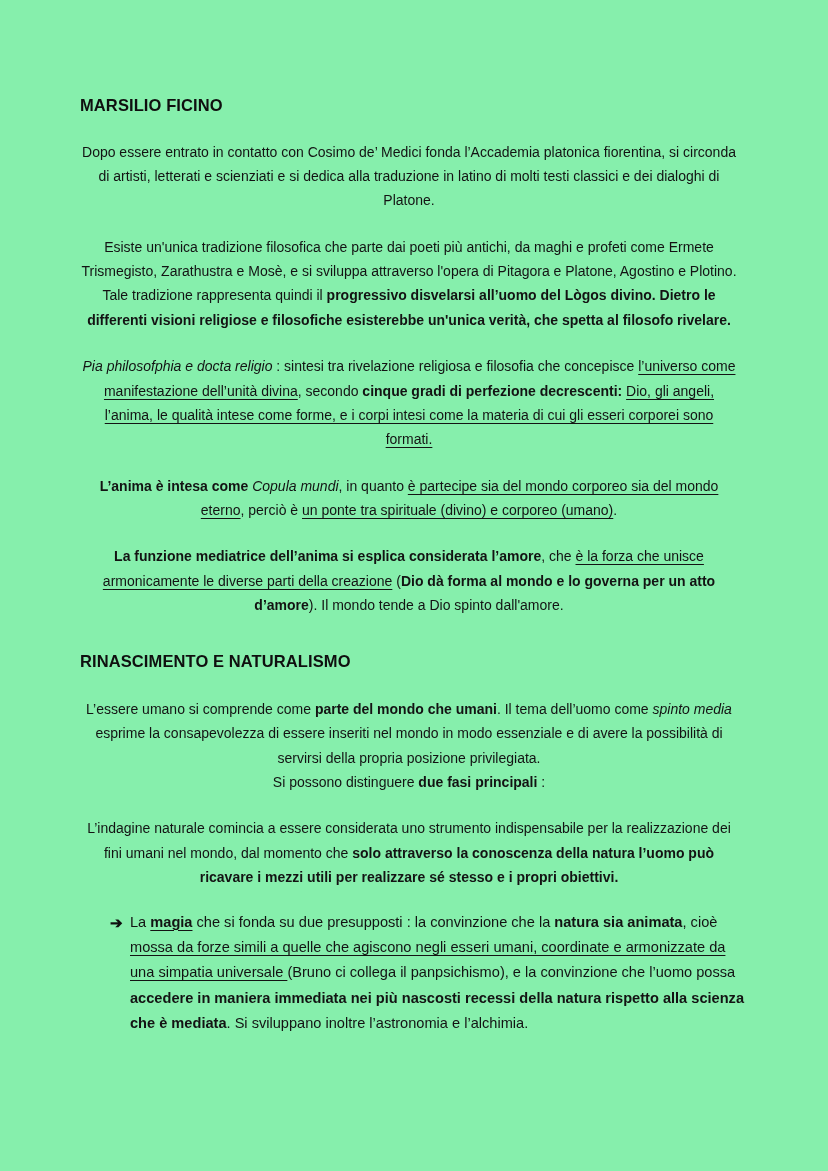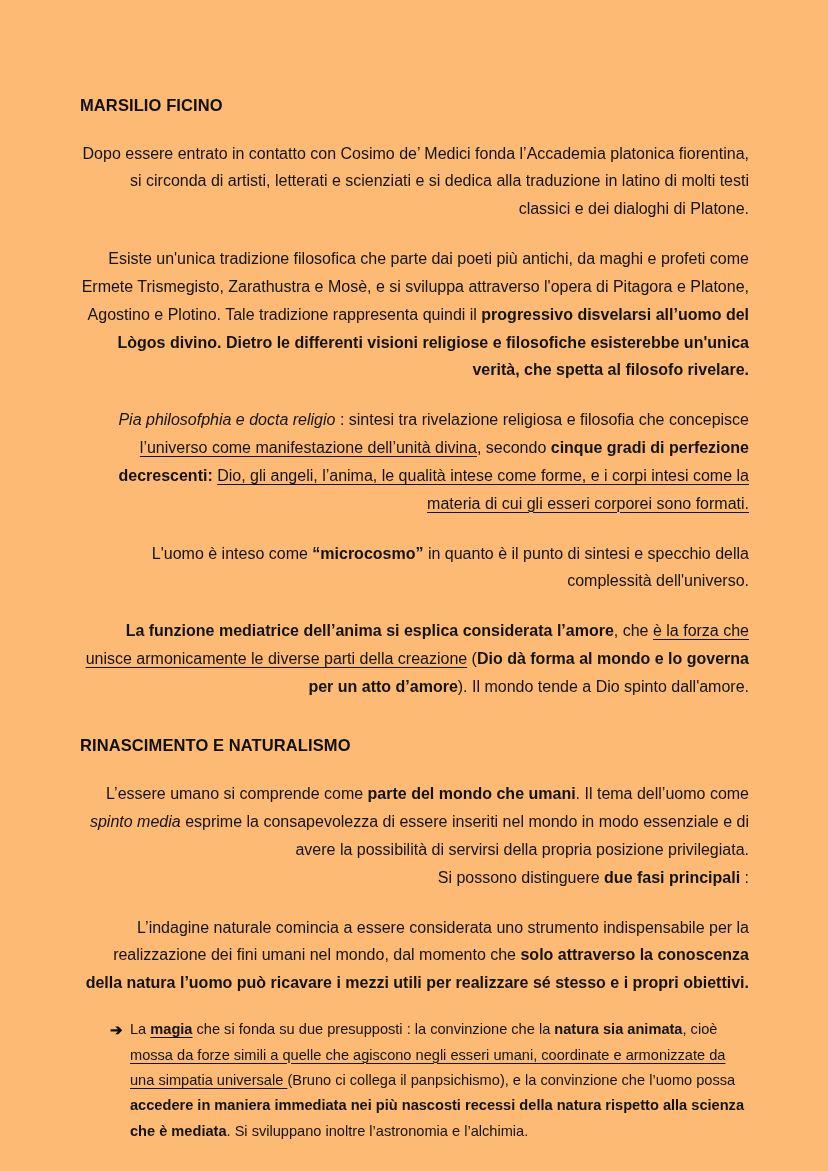--- a/index.html
+++ b/index.html
@@ -11,21 +11,21 @@
     width: 828px;
     height: 1171px;
     font-family: "Liberation Sans", sans-serif;
     color: #0f0f0f;
     -webkit-font-smoothing: antialiased;
   }
   .page {
     position: relative;
     width: 828px;
     height: 1171px;
-    background: #fdba74;
+    background: #86efac;
     box-sizing: border-box;
     padding: 95px 80px 0 80px;
   }
   .content {
     width: 670px;
   }
   h1.doc-heading {
     font-size: 16.5px;
     font-weight: bold;
     letter-spacing: 0.1px;
@@ -35,25 +35,25 @@
     color: #0f0f0f;
   }
   .heading-block {
     margin-bottom: 24px;
   }
   .heading-block.second {
     margin-top: 34px;
     margin-bottom: 25px;
   }
   p.para {
-    font-size: 16px;
+    font-size: 14px;
     line-height: 1.74;
-    margin: 0 1px 22px 0;
+    margin: 0 12px 22px 0;
     color: #131313;
-    text-align: right;
+    text-align: center;
   }
   p.para.tight {
     margin-bottom: 0;
   }
   p.para.gap-sm {
     margin-bottom: 20px;
   }
   b, strong { font-weight: bold; }
   i, em { font-style: italic; }
   u.u {
@@ -97,22 +97,22 @@
     <div class="heading-block">
       <h1 class="doc-heading">MARSILIO FICINO</h1>
     </div>
 
     <p class="para">Dopo essere entrato in contatto con Cosimo de’ Medici fonda l’Accademia platonica fiorentina, si circonda di artisti, letterati e scienziati e si dedica alla traduzione in latino di molti testi classici e dei dialoghi di Platone.</p>
 
     <p class="para">Esiste un'unica tradizione filosofica che parte dai poeti più antichi, da maghi e profeti come Ermete Trismegisto, Zarathustra e Mosè, e si sviluppa attraverso l'opera di Pitagora e Platone, Agostino e Plotino. Tale tradizione rappresenta quindi il <b>progressivo disvelarsi all’uomo del Lògos divino. Dietro le differenti visioni religiose e filosofiche esisterebbe un'unica verità, che spetta al filosofo rivelare.</b></p>
 
     <p class="para"><span class="bi">Pia philosofphia e docta religio</span> : sintesi tra rivelazione religiosa e filosofia che concepisce <u class="u">l’universo come manifestazione dell’unità divina</u>, secondo <b>cinque gradi di perfezione decrescenti:</b> <u class="u">Dio, gli angeli, l’anima, le qualità intese come forme, e i corpi intesi come la materia di cui gli esseri corporei sono formati.</u></p>
 
+    <p class="para"><b>L’anima è intesa come </b><span class="bi">Copula mundi</span>, in quanto <u class="u">è partecipe sia del  mondo corporeo sia del mondo eterno</u>, perciò è <u class="u">un ponte tra spirituale (divino) e corporeo (umano)</u>.</p>
 
-    <p class="para">L'uomo è inteso come <b>“microcosmo”</b> in quanto è il punto di sintesi e specchio della complessità dell'universo.</p>
 
     <p class="para"><b>La funzione mediatrice dell’anima si esplica considerata l’amore</b>, che <u class="u">è la forza che unisce armonicamente le diverse parti della creazione</u> (<b>Dio dà forma al mondo e lo governa per un atto d’amore</b>). Il mondo tende a Dio spinto dall'amore.</p>
 
     <div class="heading-block second">
       <h1 class="doc-heading">RINASCIMENTO E NATURALISMO</h1>
     </div>
 
 
     <p class="para tight">L’essere umano si comprende come <b>parte del mondo che umani</b>. Il tema dell’uomo come <i>spinto media</i> esprime la consapevolezza di essere inseriti nel mondo in modo essenziale e di avere la possibilità di servirsi della propria posizione privilegiata.</p>
 

